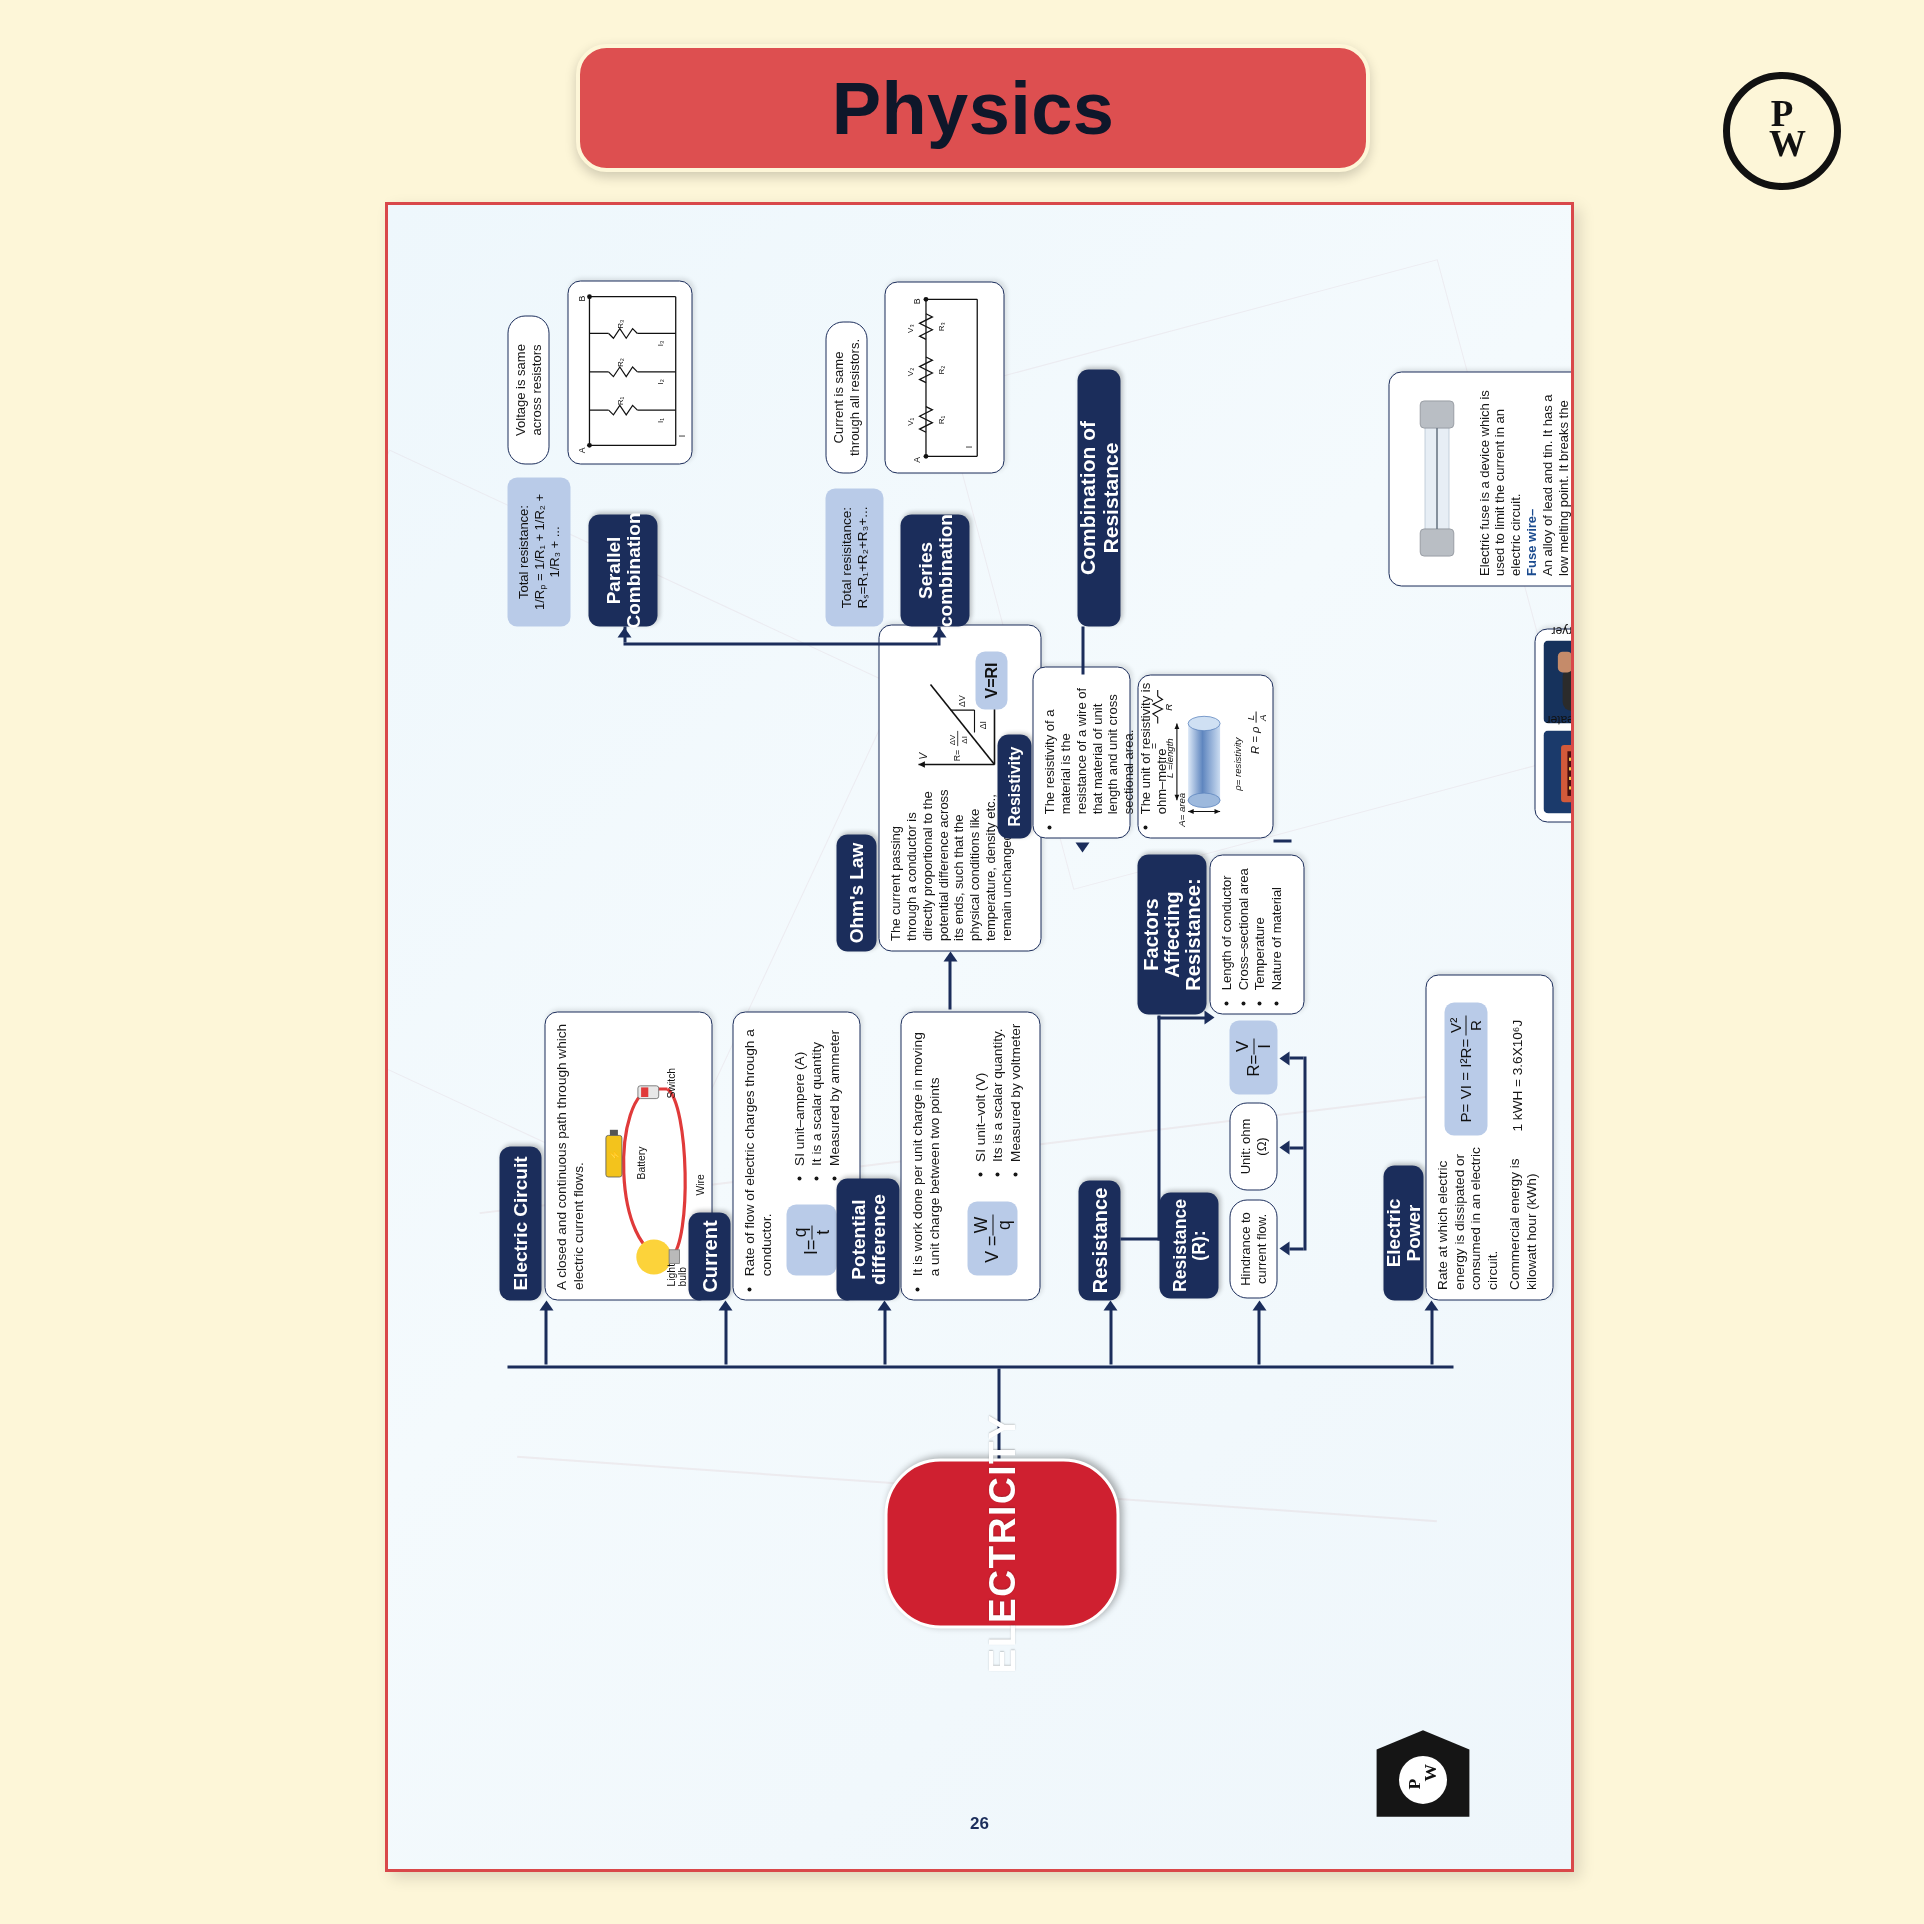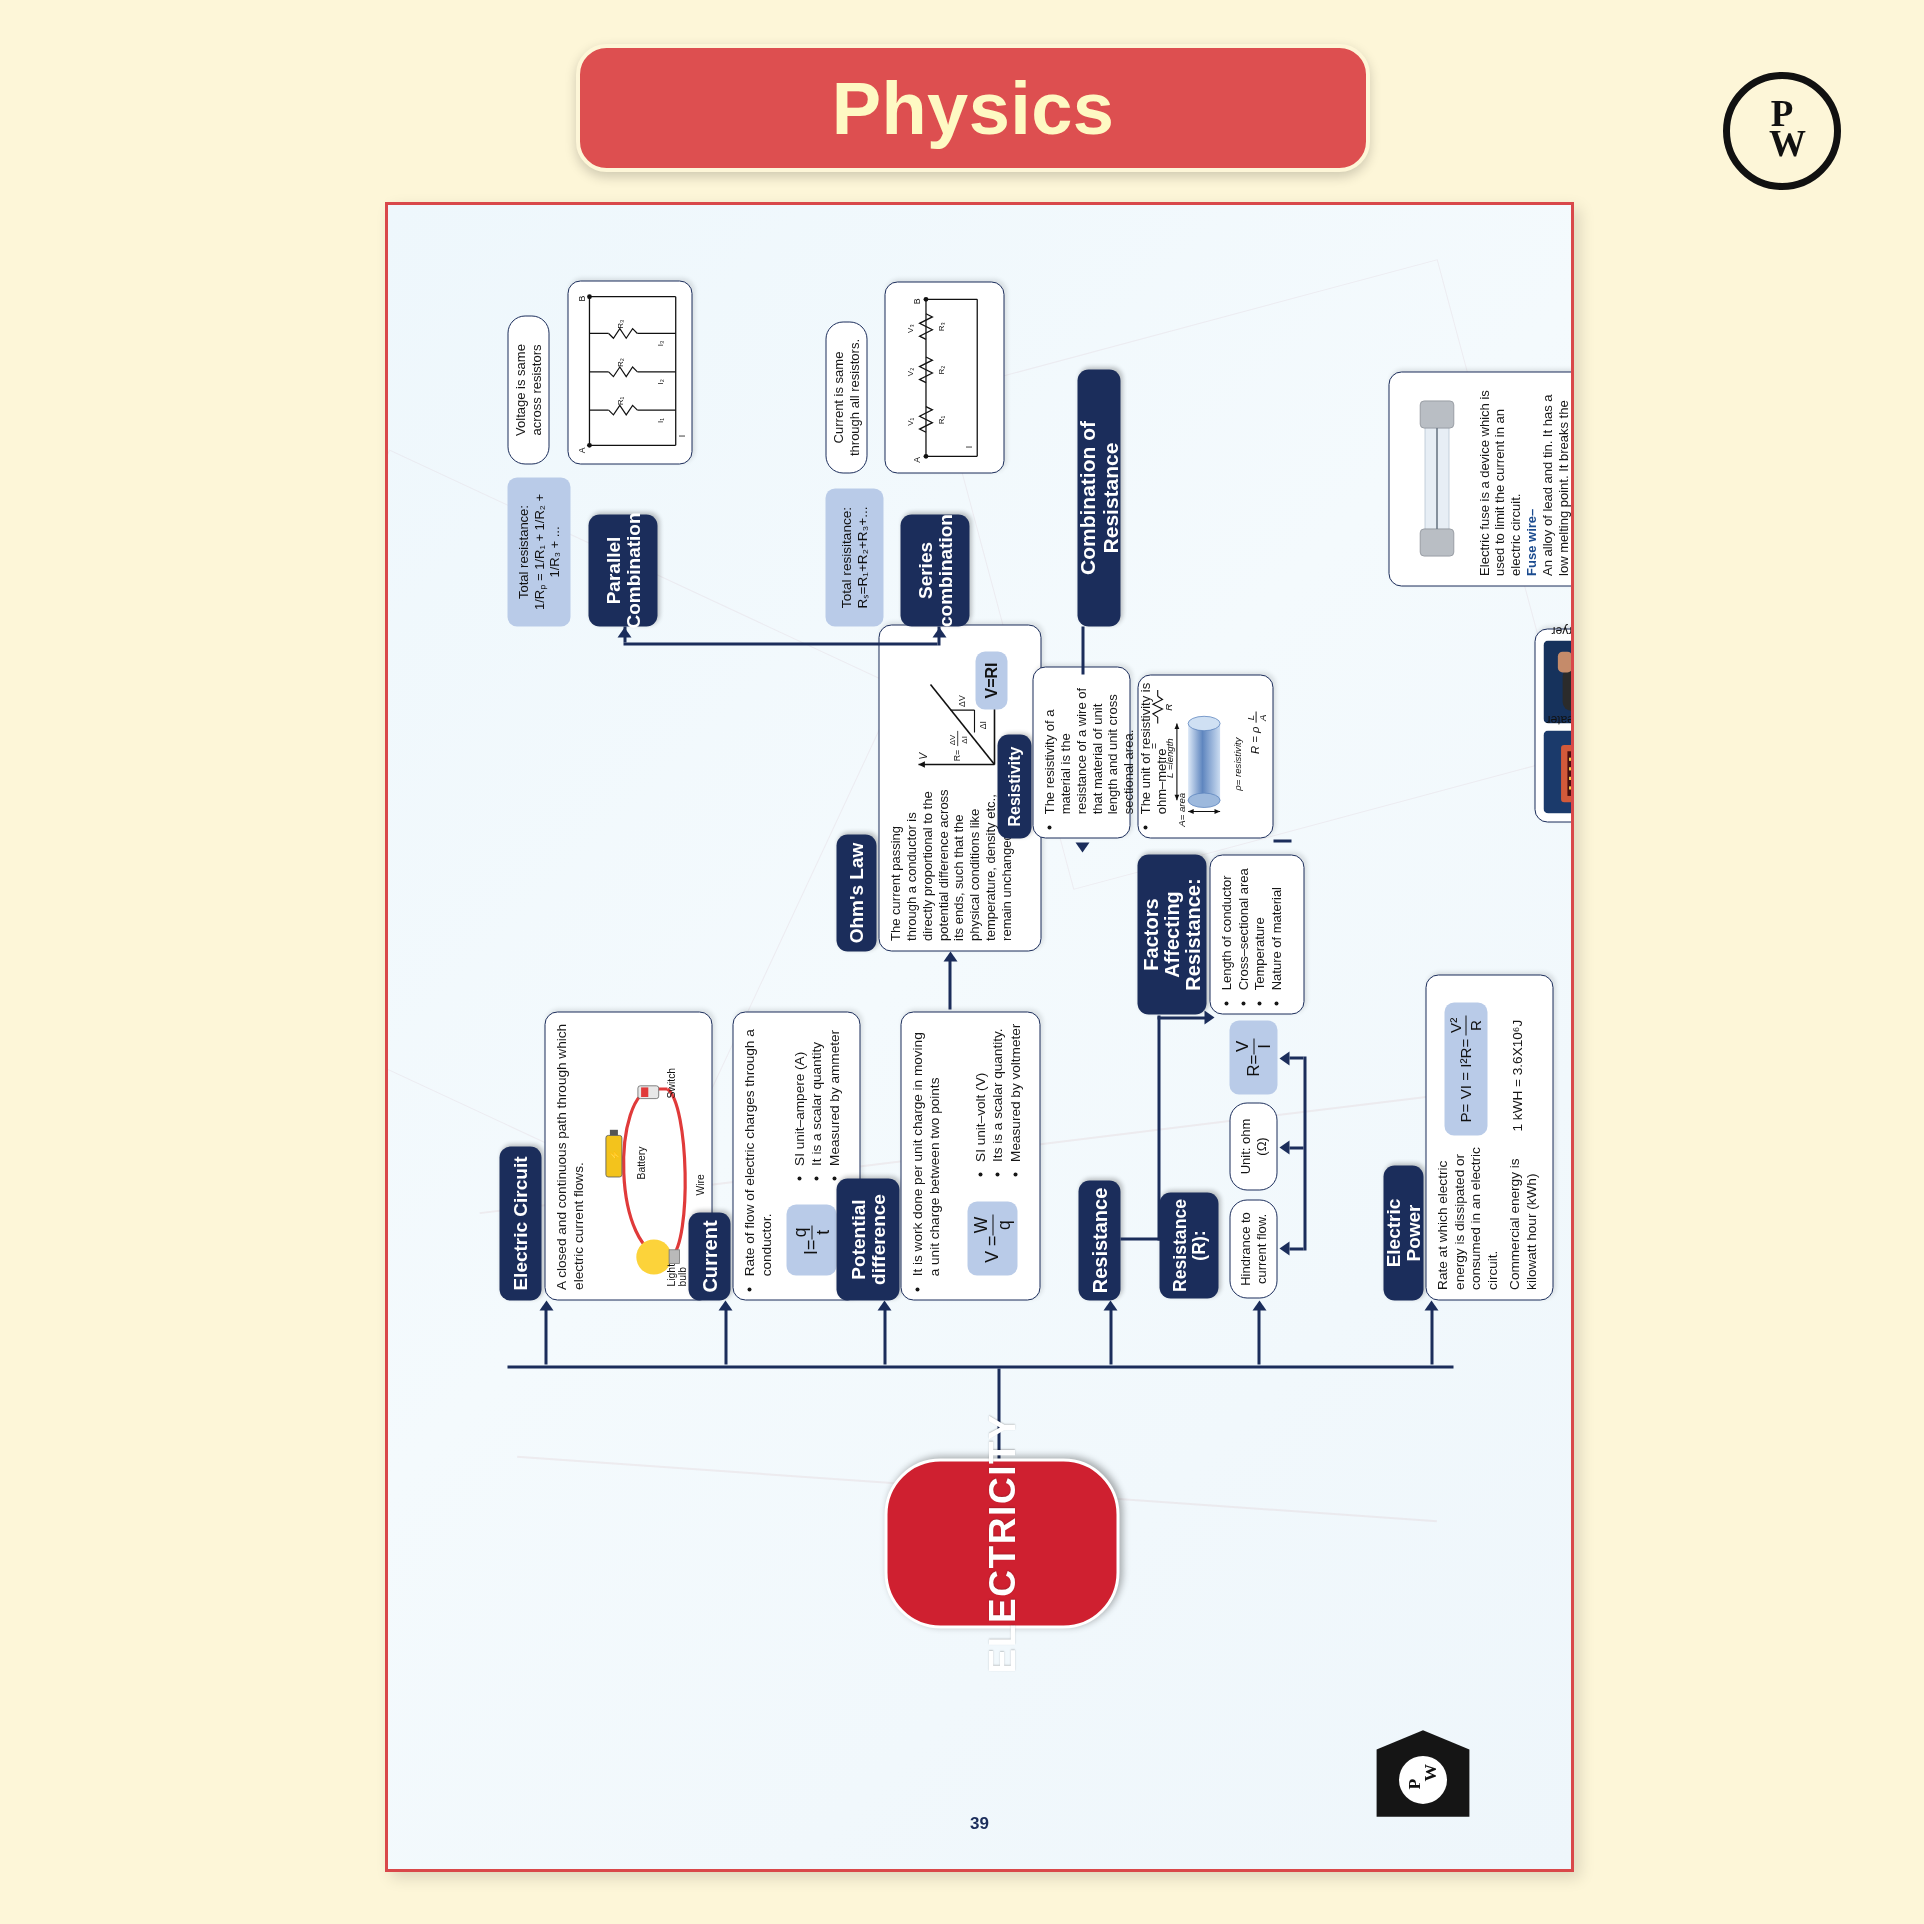--- a/index.html
+++ b/index.html
@@ -12,21 +12,21 @@
   }
   
   #header-bar{
     position:absolute;left:576px;top:44px;width:786px;height:120px;
     background:#dd4f50;border-radius:30.5px;
     border:4.8px solid #fdf6d8;
     box-shadow:0 4.8px 11.2px rgba(0,0,0,.18);
     display:flex;align-items:center;justify-content:center;
   }
   #header-title{
-    color:#fef9c3;font-size:74px;font-weight:bold;letter-spacing:0.4px;
+    color:#0f172a;font-size:74px;font-weight:bold;letter-spacing:0.4px;
   }
   
   #pw-logo{
     position:absolute;right:84px;top:72px;width:104px;height:104px;
     border-radius:50%;border:7.2px solid #111;background:#fdf6d8;
     display:flex;align-items:center;justify-content:center;
   }
   #pw-logo .pw-inner{
     font-family:"Liberation Serif", serif;font-size:37px;font-weight:bold;
     color:#111;line-height:.82;text-align:center;
@@ -492,15 +492,15 @@
       <svg width="96" height="103" viewBox="0 0 120 128">
         <polygon points="6,6 90,6 114,64 90,122 6,122" fill="#151515"></polygon>
         <circle cx="52" cy="64" r="30" fill="#ffffff"></circle>
         <text x="40" y="60" font-size="22" font-family="Liberation Serif, serif" font-weight="bold" fill="#111">P</text>
         <text x="50" y="80" font-size="22" font-family="Liberation Serif, serif" font-weight="bold" fill="#111">W</text>
       </svg>
     </div>
 
   </div>
 
-  <div id="pageno">39</div>
+  <div id="pageno">26</div>
 </div>
 
 
 </body></html>

